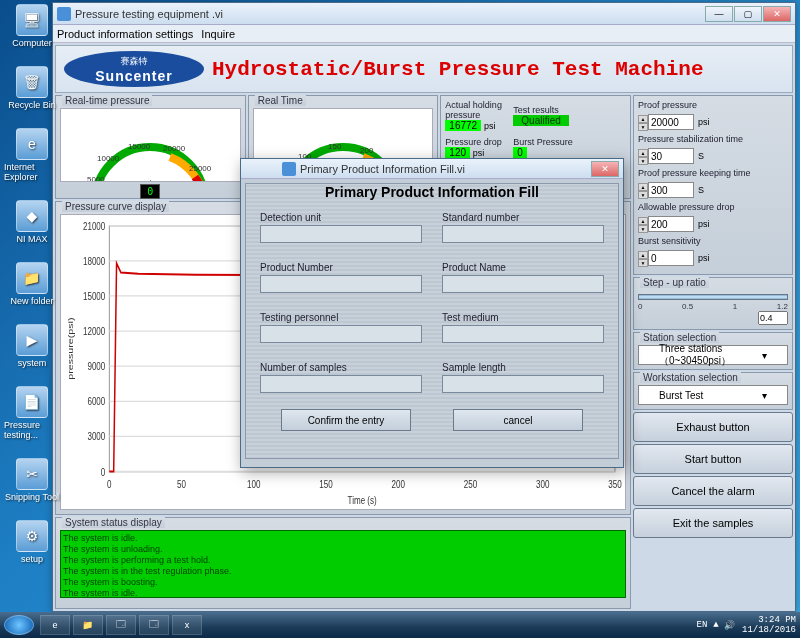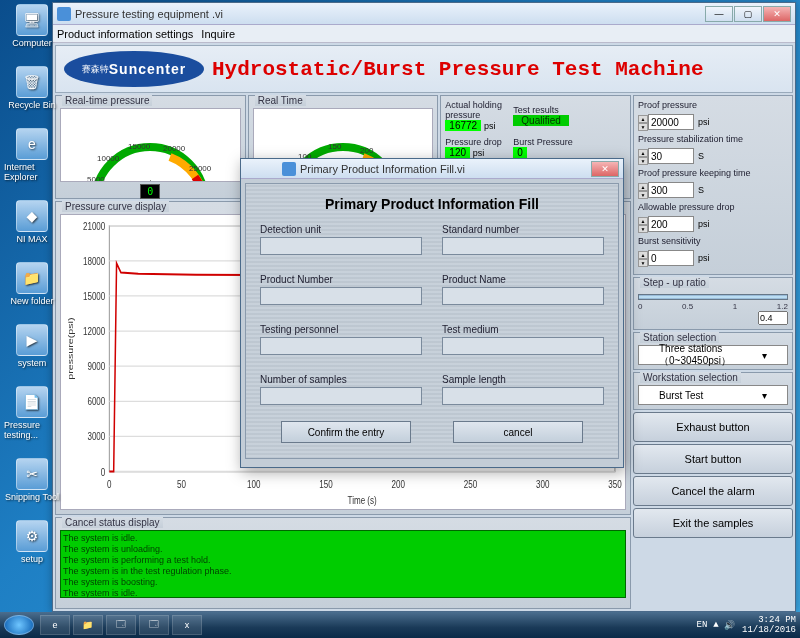--- a/index.html
+++ b/index.html
@@ -44,21 +44,21 @@
   background: linear-gradient(#e6edf5,#d9e4f0);
   border: 1px solid #9ab;
   display:flex; align-items:center;
   margin-bottom:2px;
 }
 .logo-oval {
   width:140px; height:36px;
   background:#1a4d9e;
   border-radius: 50%/50%;
   margin: 0 8px;
-  display:flex; flex-direction:row; align-items:center; justify-content:center;
+  display:flex; flex-direction:column; align-items:center; justify-content:center;
   color:white;
 }
 .logo-oval .cn { font-size:9px; }
 .logo-oval .en { font-size:14px; font-weight:bold; letter-spacing:1px; }
 .app-title { font-family: "Courier New", monospace; font-size:21px; color:#d00; font-weight:bold; }
 .content-row { flex:1; display:flex; gap:2px; overflow:hidden; }
 .left-col { flex:1; display:flex; flex-direction:column; gap:2px; overflow:hidden; }
 .right-col { width:160px; display:flex; flex-direction:column; gap:2px; }
 .panel { background:linear-gradient(#d5dce4,#c5cfd9); border:1px solid #8a9aac; padding:4px; font-size:10px; position:relative; }
 .panel-title { position:absolute; top:-1px; left:6px; background:inherit; padding:0 3px; font-size:10px; color:#334; }
@@ -99,21 +99,21 @@
   background:#c3cdd7;
   border:1px solid #4a6a8a;
   box-shadow: 2px 4px 14px rgba(0,0,0,.35);
   z-index: 10;
 }
 .modal .titlebar { height:20px;padding-left:41px; }
 .modal-body { padding:4px; }
 .modal-inner {
   background: repeating-linear-gradient(0deg,#b8c2cc,#cdd6df 2px,#b8c2cc 4px);
   border:1px solid #8a9aac;
-  padding:12px 14px;
+  padding:0 14px;
   height: 276px;
 }
 .modal-title { text-align:center; font-size:14px; font-weight:bold; margin-bottom:12px; }
 .form-grid { display:grid; grid-template-columns:1fr 1fr; gap:19px 20px; }
 .form-field label { display:block; font-size:10px; color:#223; margin-bottom:2px; }
 .form-field input { width:100%; height:18px; border:1px solid #7a8a9c; background:#d8e0e8; font-size:10px; padding:0 3px; }
 .modal-btns { display:flex; justify-content:space-around; margin-top:16px; }
 .modal-btn { width:130px; height:22px; border:1px solid #6a7a8c; background:linear-gradient(#dfe6ee,#c3cfdb); font-size:10px; cursor:pointer; }
 
 .taskbar { position:absolute; left:0; bottom:0; width:800px; height:26px; background:linear-gradient(#4b6e8e,#1a3a58 60%,#0a2a48); display:flex; align-items:center; padding:0 4px; color:white; font-size:10px; z-index:20; }
@@ -292,21 +292,21 @@
                 <text x="478.2857142857143" y="204" text-anchor="middle">300</text>
                 <text x="550" y="204" text-anchor="middle">350</text>
                 <path d="M48 192 L52.30285714285714 192 L55.17142857142857 36.03809523809525 L59.47428571428571 43.04761904761904 L76.68571428571428 43.923809523809524 L105.37142857142857 44.36190476190475 L134.05714285714288 44.79999999999998 L191.42857142857142 44.9752380952381 L263.1428571428571 45.04533333333333 L334.85714285714283 45.04533333333333 L406.57142857142856 45.04533333333333 L478.2857142857143 45.04533333333333 L550 45.04533333333333" fill="none" stroke="#d00000" stroke-width="1.5"></path>
                 <text x="299" y="216" text-anchor="middle">Time (s)</text>
                 <text x="12" y="100" text-anchor="middle" transform="rotate(-90 12 100)">pressure(psi)</text>
               </svg>
           </div>
         </div>
 
         <div class="panel titled status-panel">
-          <span class="panel-title">Cancel status display</span>
+          <span class="panel-title">System status display</span>
           <div class="status-area">
             <div>The system is idle.</div>
             <div>The system is unloading.</div>
             <div>The system is performing a test hold.</div>
             <div>The system is in the test regulation phase.</div>
             <div>The system is boosting.</div>
             <div>The system is idle.</div>
           </div>
         </div>
       </div>

